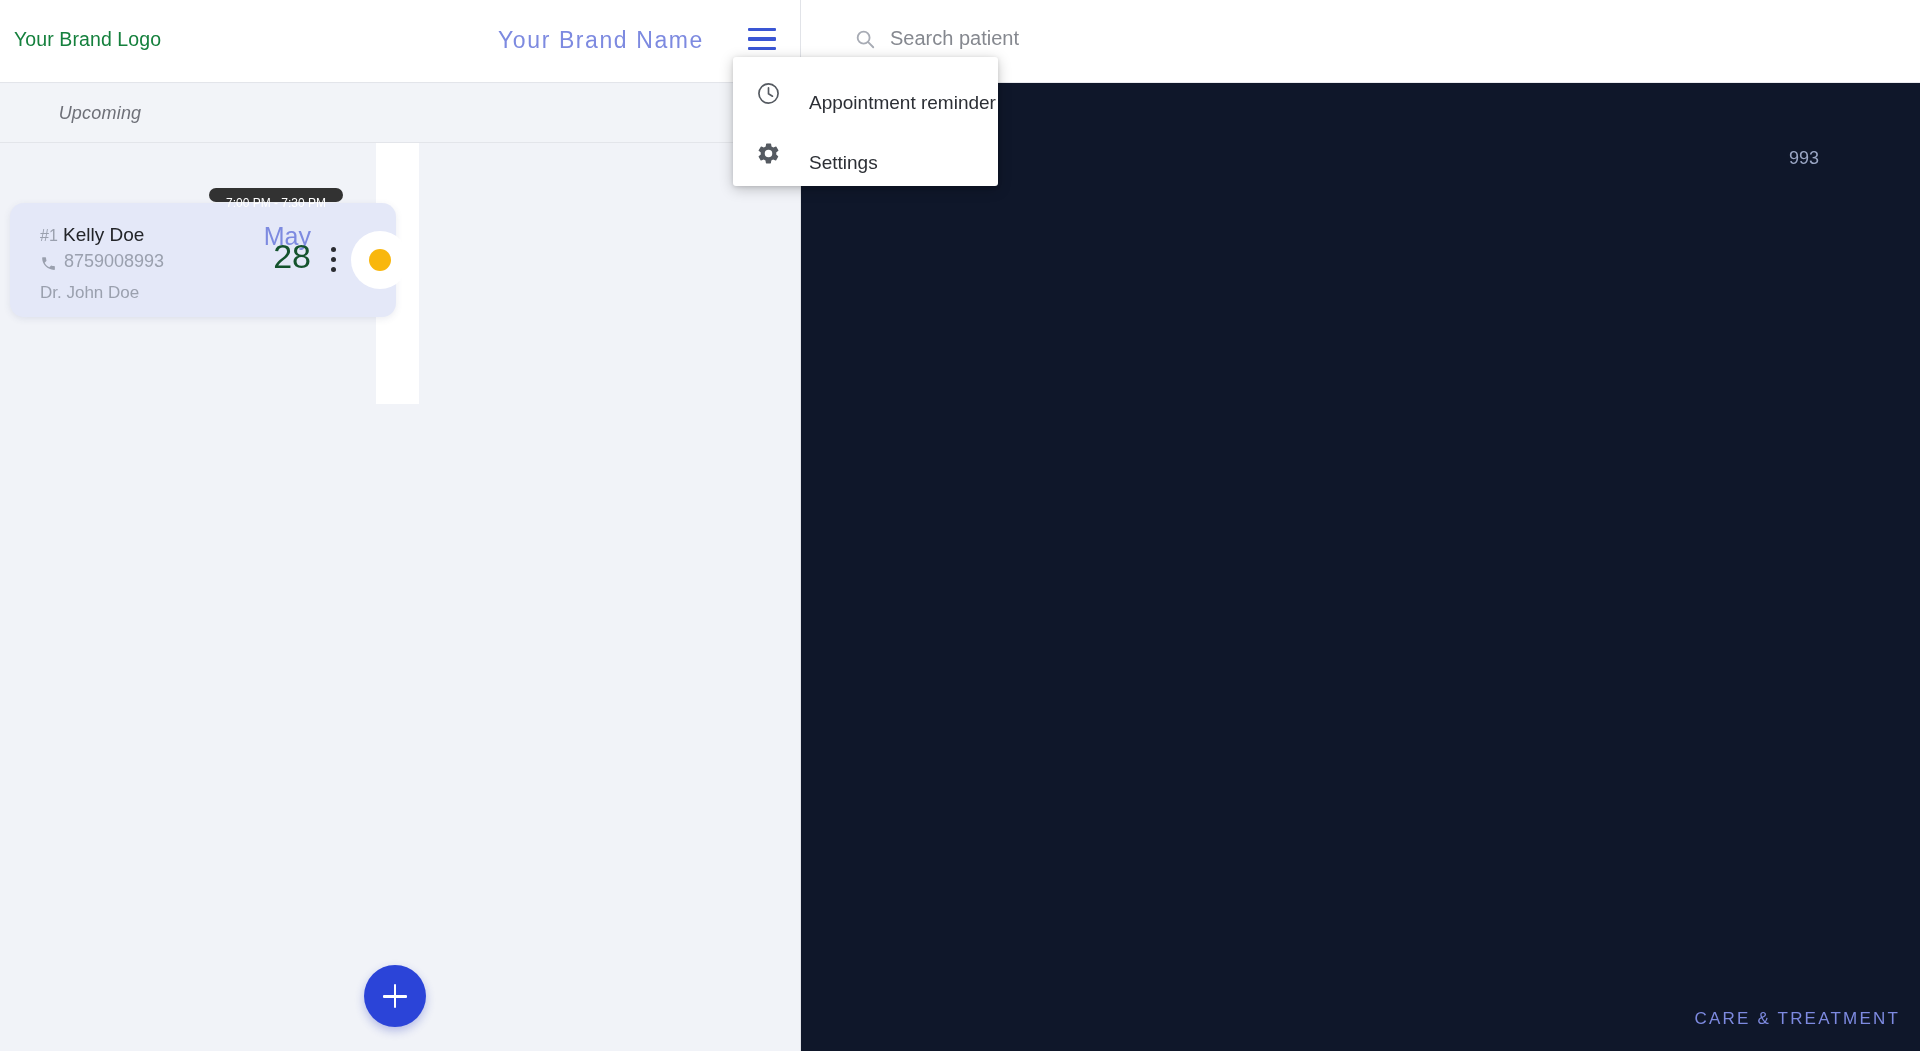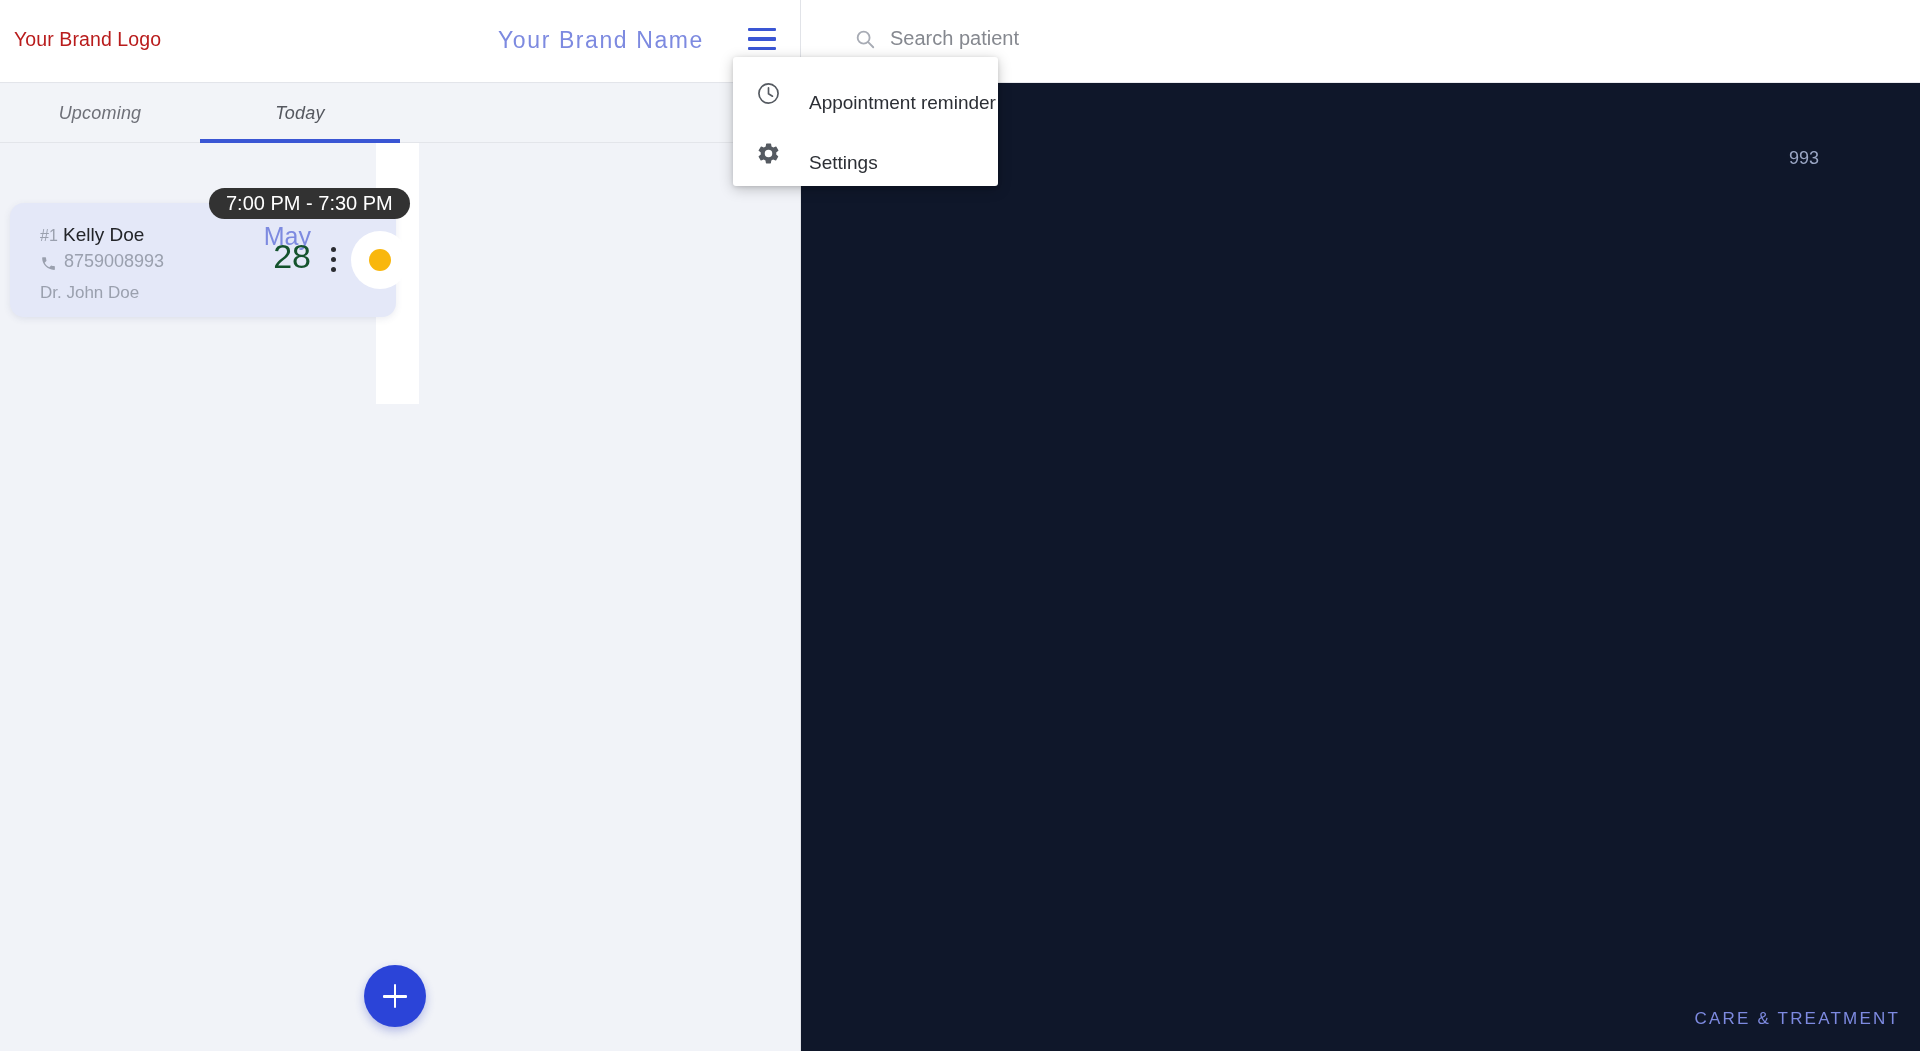--- a/index.html
+++ b/index.html
@@ -35,21 +35,21 @@
     height: 83px;
     background: #ffffff;
     border-bottom: 1px solid #e3e5ea;
   }
 
   .brand-logo {
     position: absolute;
     left: 14px;
     top: 28px;
     font-size: 19.5px;
-    color: #b91c1c;
+    color: #15803d;
     letter-spacing: 0.1px;
     white-space: nowrap;
   }
 
   .brand-name {
     position: absolute;
     right: 96px;
     top: 27px;
     font-size: 23px;
     color: #7d8ae0;
@@ -128,26 +128,26 @@
     height: 114px;
     background: #e4e8f8;
     border-radius: 14px;
     box-shadow: 0 2px 7px rgba(60,70,120,0.10);
   }
 
   .time-pill {
     position: absolute;
     left: 199px;
     top: -15px;
-    height: 31px;
+    height: 14px;
     padding: 0 17px;
     background: #323232;
     color: #ffffff;
     border-radius: 16px;
-    font-size: 20px;
+    font-size: 12px;
     line-height: 30px;
     white-space: nowrap;
     font-weight: 500;
   }
 
   .card-index {
     position: absolute;
     left: 30px;
     top: 24px;
     font-size: 16px;
@@ -369,21 +369,20 @@
       <div class="brand-name">Your Brand Name</div>
       <div class="hamburger">
         <span></span>
         <span></span>
         <span></span>
       </div>
     </div>
 
     <div class="tabs">
       <div class="tab">Upcoming</div>
-      <div class="tab active">Today</div>
     </div>
 
     <div class="white-strip"></div>
 
     <div class="appt-card">
       <div class="time-pill">7:00 PM - 7:30 PM</div>
       <div class="card-index">#1</div>
       <div class="card-patient">Kelly Doe</div>
       <div class="phone-icon">
         <svg viewBox="0 0 24 24" width="17" height="17" fill="currentColor">

